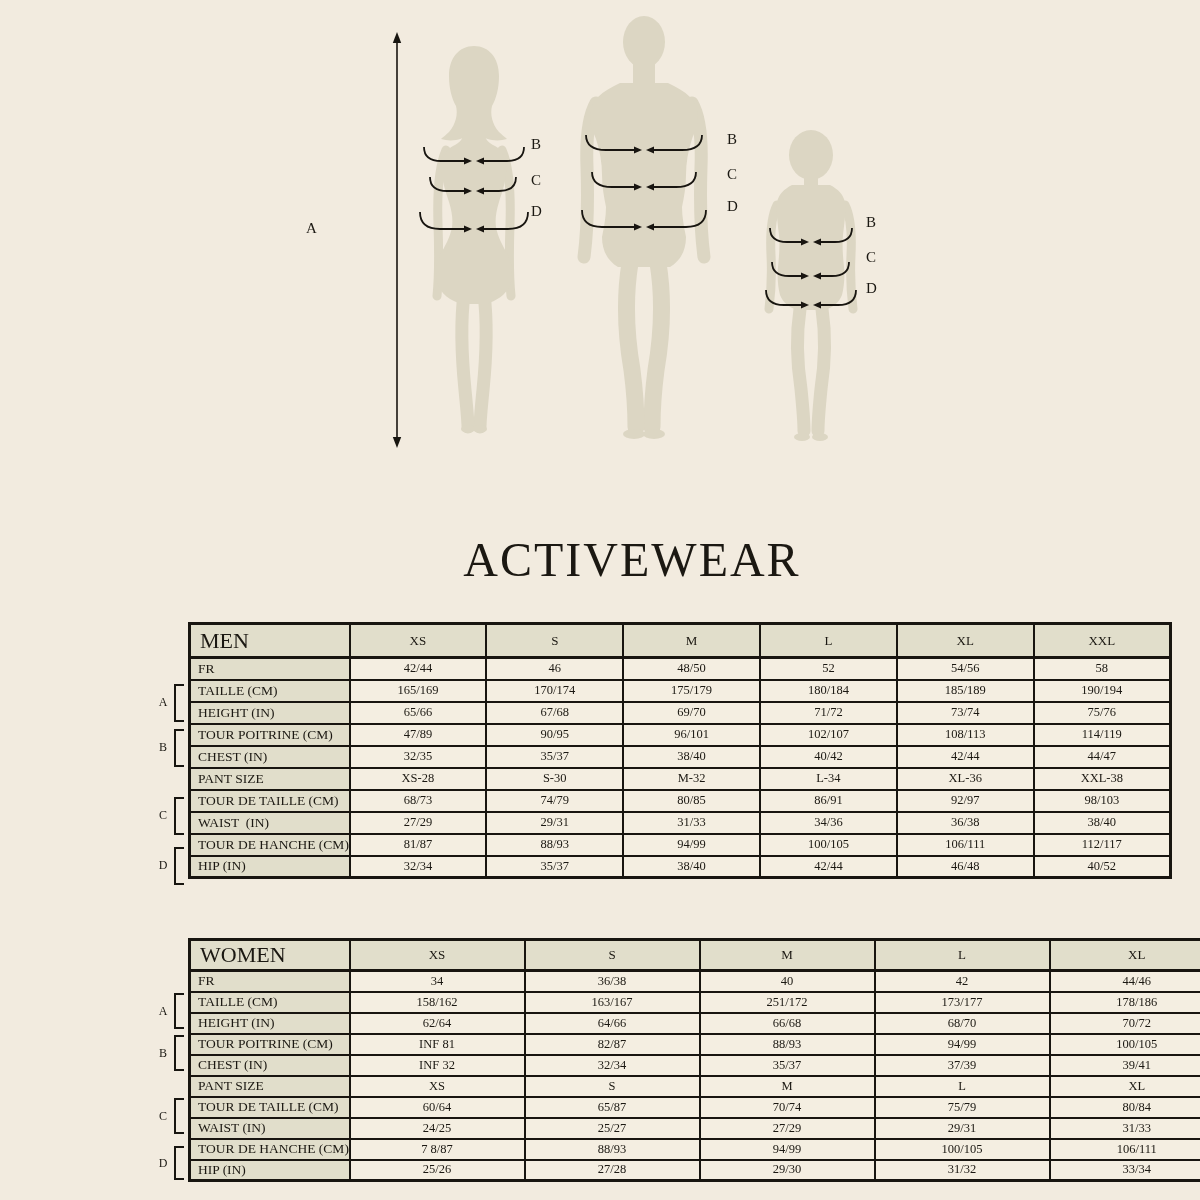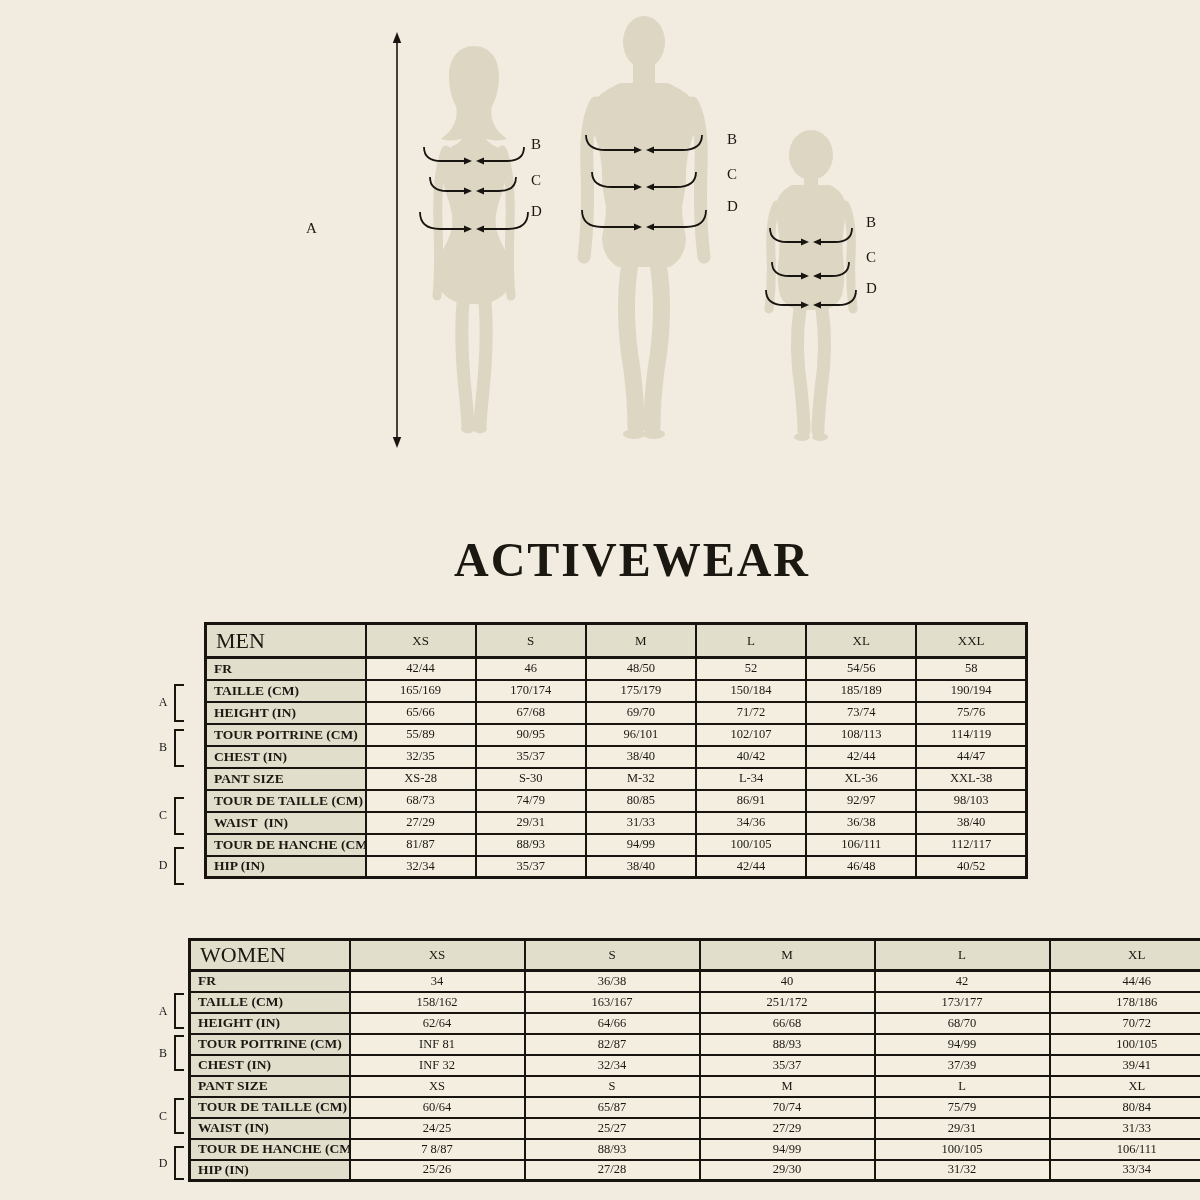--- a/index.html
+++ b/index.html
@@ -17,42 +17,42 @@
   .diagram{position:absolute;left:0;top:0;width:1200px;height:470px;}
   .fig{position:absolute;}
   .sil{fill:var(--sil);}
   .limb{stroke:var(--sil);fill:none;stroke-linecap:round;}
   .arc{stroke:var(--line);stroke-width:1.8;fill:none;}
   .archead{fill:var(--line);}
   .marker{position:absolute;font-size:15px;color:var(--ink);}
   
   .title{
     position:absolute;top:500px;left:632px;transform:translateX(-50%);
-    font-size:48px;font-weight:bold;letter-spacing:2px;white-space:nowrap;
+    font-size:48px;font-weight:normal;letter-spacing:2px;white-space:nowrap;
   }
   
   table.size-table{
     position:absolute;border-collapse:collapse;table-layout:fixed;
     border:3px solid var(--line);background:var(--cell-bg);
   }
-  .men-table{left:188px;top:622px;width:824px;margin-left:16px;}
+  .men-table{left:188px;top:622px;width:984px;}
   .women-table{left:188px;top:938px;width:1038px;padding-left:28px;}
   .size-table th,.size-table td{
     border:2px solid var(--line);overflow:hidden;white-space:nowrap;
   }
   .size-table thead th{border-bottom:3px solid var(--line);}
   th.table-title{
     background:var(--label-bg);font-size:22px;font-weight:normal;
     text-align:left;padding-left:9px;
   }
   th.size-head{
     background:var(--label-bg);font-size:13px;font-weight:normal;text-align:center;
   }
   th.row-label{
-    background:var(--label-bg);font-size:13.5px;font-weight:bold;
+    background:var(--label-bg);font-size:13.5px;font-weight:normal;
     text-align:left;padding-left:7px;white-space:pre;
   }
   td.size-cell{font-size:12.5px;text-align:center;background:var(--cell-bg);}
   .men-table tr{height:22px;}  .men-table tr.head{height:34px;}
   .women-table tr{height:21px;}.women-table tr.head{height:30px;}
   
   .bracket{
     position:absolute;left:174px;width:10px;
     border:2.5px solid var(--line);border-right:none;
   }
@@ -209,36 +209,36 @@
           <td class="size-cell">48/50</td>
           <td class="size-cell">52</td>
           <td class="size-cell">54/56</td>
           <td class="size-cell">58</td>
         </tr>
         <tr class="row">
           <th class="row-label">TAILLE (CM)</th>
           <td class="size-cell">165/169</td>
           <td class="size-cell">170/174</td>
           <td class="size-cell">175/179</td>
-          <td class="size-cell">150/184</td>
+          <td class="size-cell">180/184</td>
           <td class="size-cell">185/189</td>
           <td class="size-cell">190/194</td>
         </tr>
         <tr class="row">
           <th class="row-label">HEIGHT (IN)</th>
           <td class="size-cell">65/66</td>
           <td class="size-cell">67/68</td>
           <td class="size-cell">69/70</td>
           <td class="size-cell">71/72</td>
           <td class="size-cell">73/74</td>
           <td class="size-cell">75/76</td>
         </tr>
         <tr class="row">
           <th class="row-label">TOUR POITRINE (CM)</th>
-          <td class="size-cell">55/89</td>
+          <td class="size-cell">47/89</td>
           <td class="size-cell">90/95</td>
           <td class="size-cell">96/101</td>
           <td class="size-cell">102/107</td>
           <td class="size-cell">108/113</td>
           <td class="size-cell">114/119</td>
         </tr>
         <tr class="row">
           <th class="row-label">CHEST (IN)</th>
           <td class="size-cell">32/35</td>
           <td class="size-cell">35/37</td>

